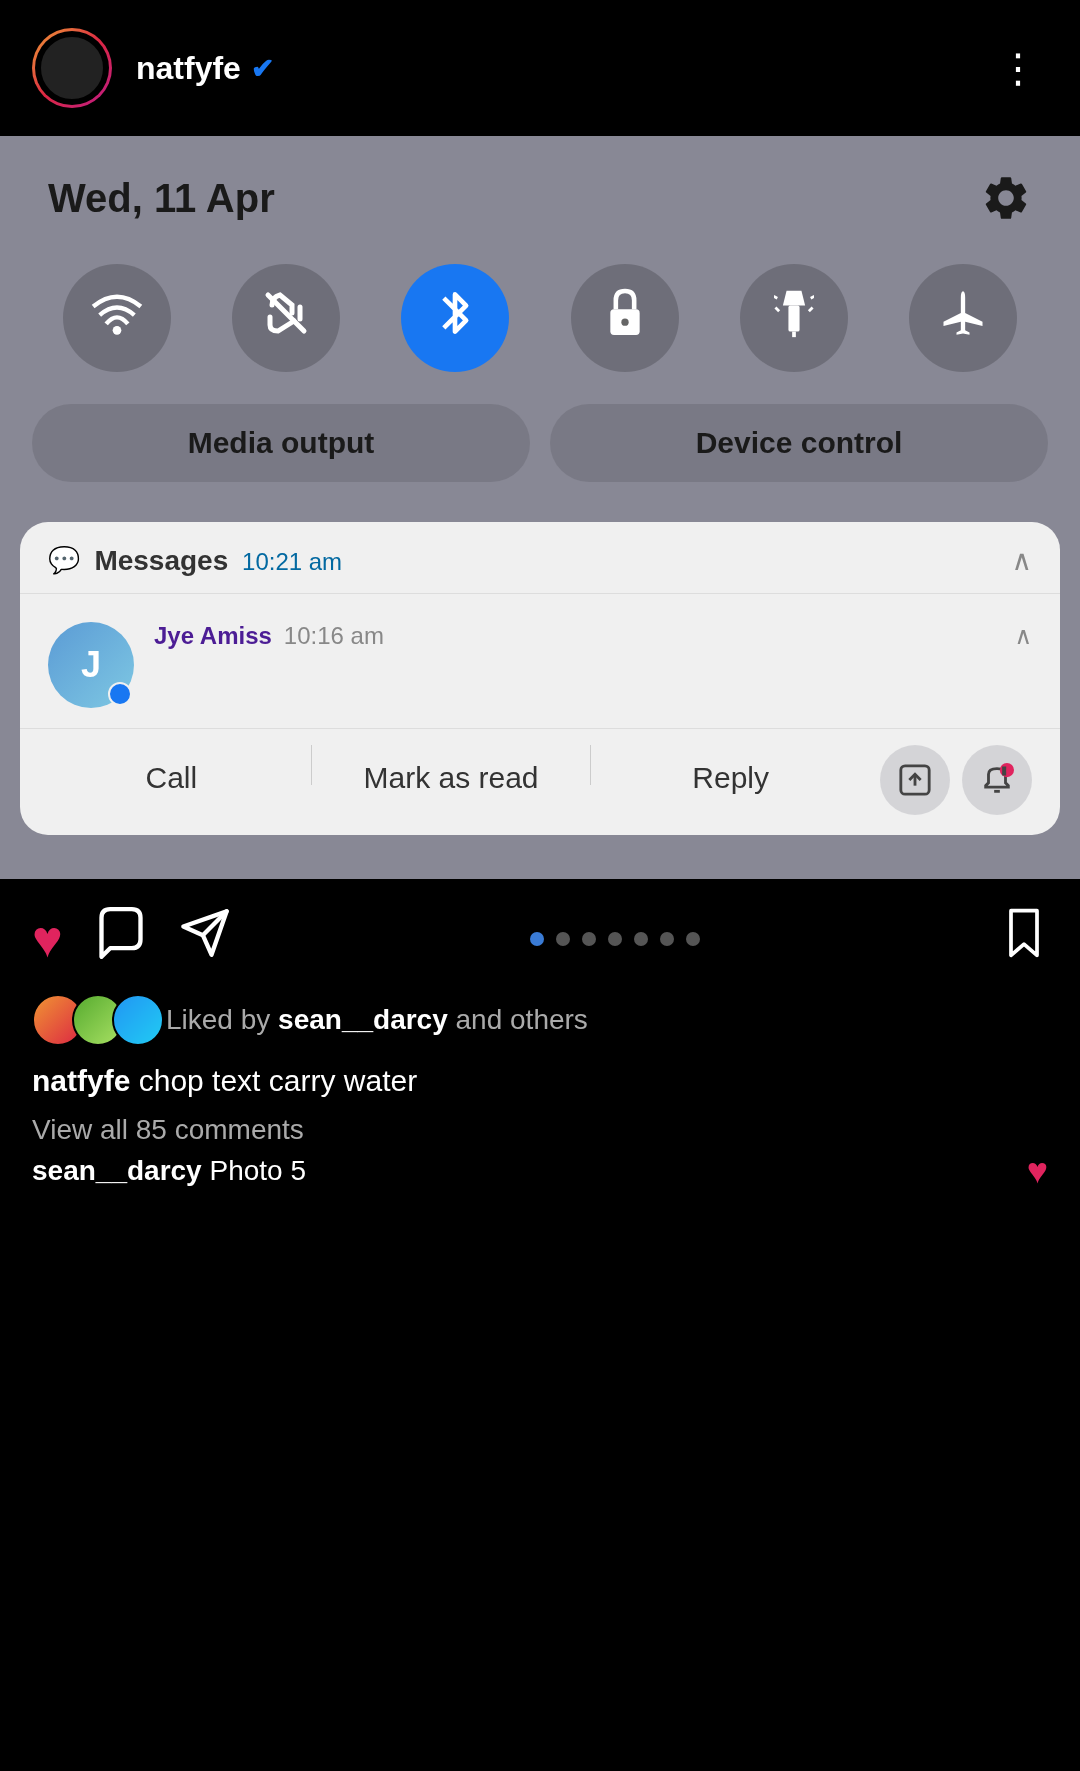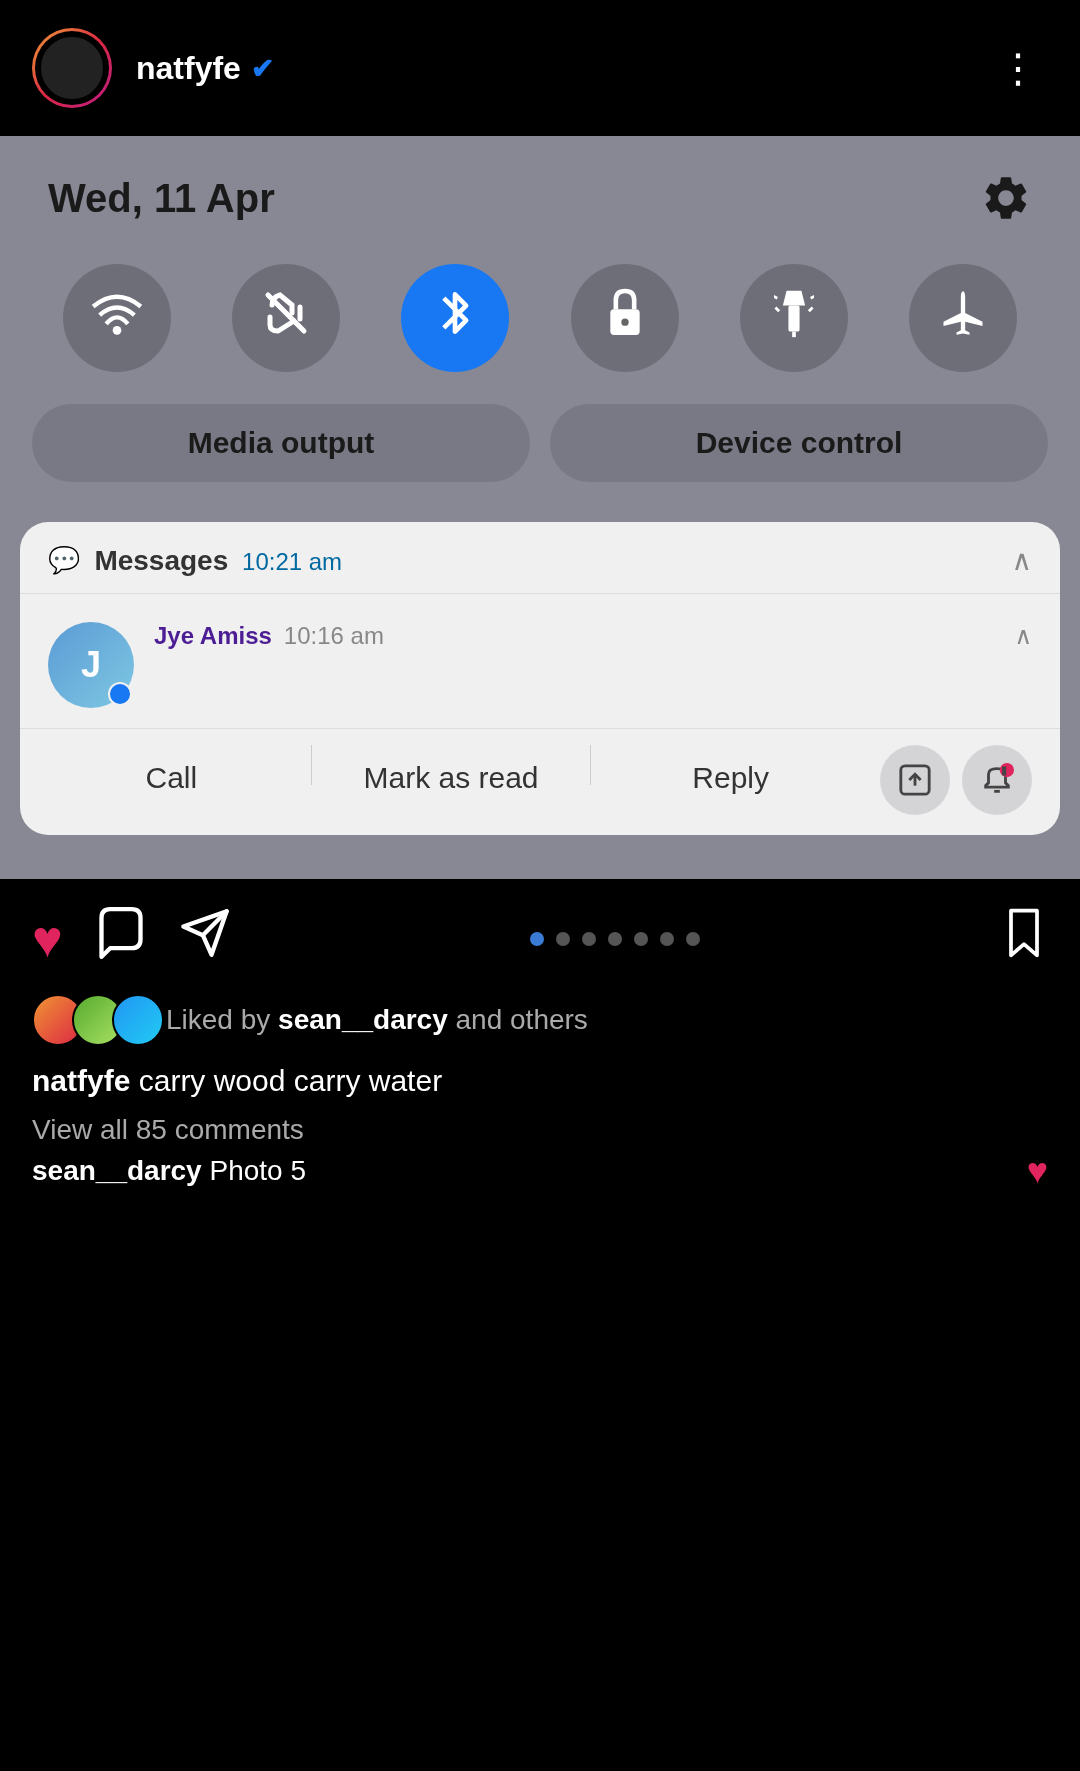--- a/index.html
+++ b/index.html
@@ -552,21 +552,21 @@
       <div class="ig-liker-avatar"></div>
       <div class="ig-liker-avatar"></div>
     </div>
     <div class="ig-liked-text">
       Liked by <b>sean__darcy</b> <span>and others</span>
     </div>
   </div>
 
   <div class="ig-caption">
     <b>natfyfe</b>
-    <span>carry wood carry water</span>
+    <span>chop text carry water</span>
   </div>
 
   <div class="ig-comments-link">View all 85 comments</div>
 
   <div class="ig-comment-preview">
     <span>
       <b>sean__darcy</b>
       <span> </span><span>Photo 5</span>
     </span>
     <span class="ig-comment-heart">♥</span>

